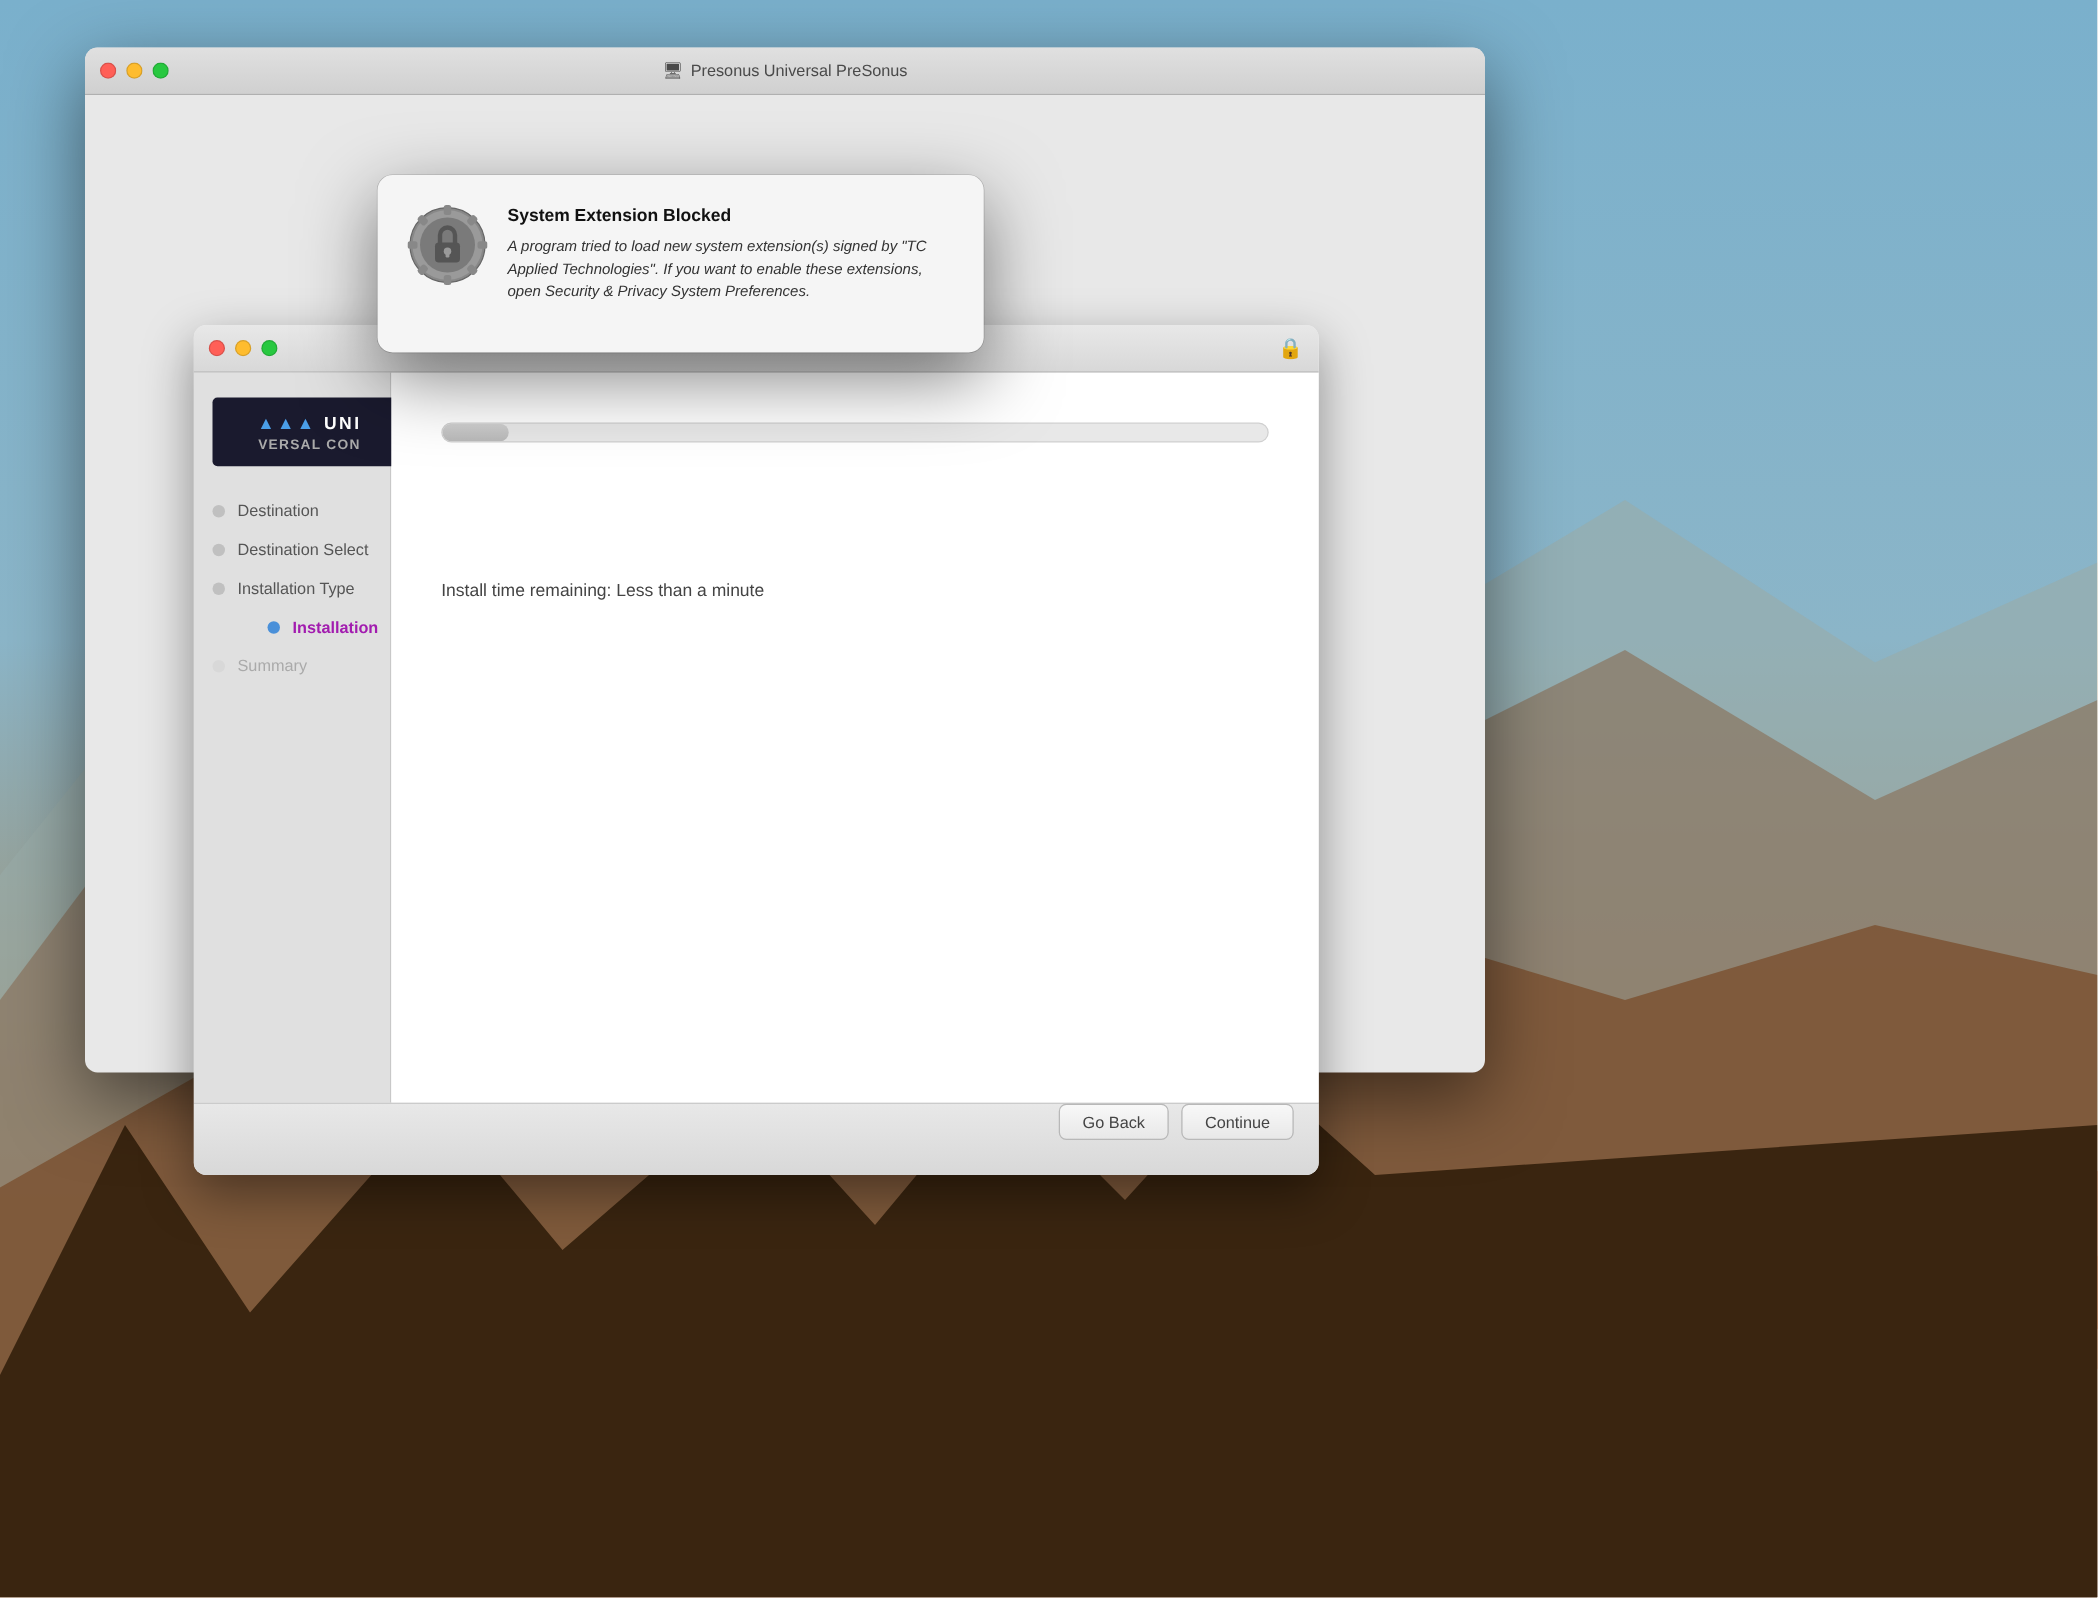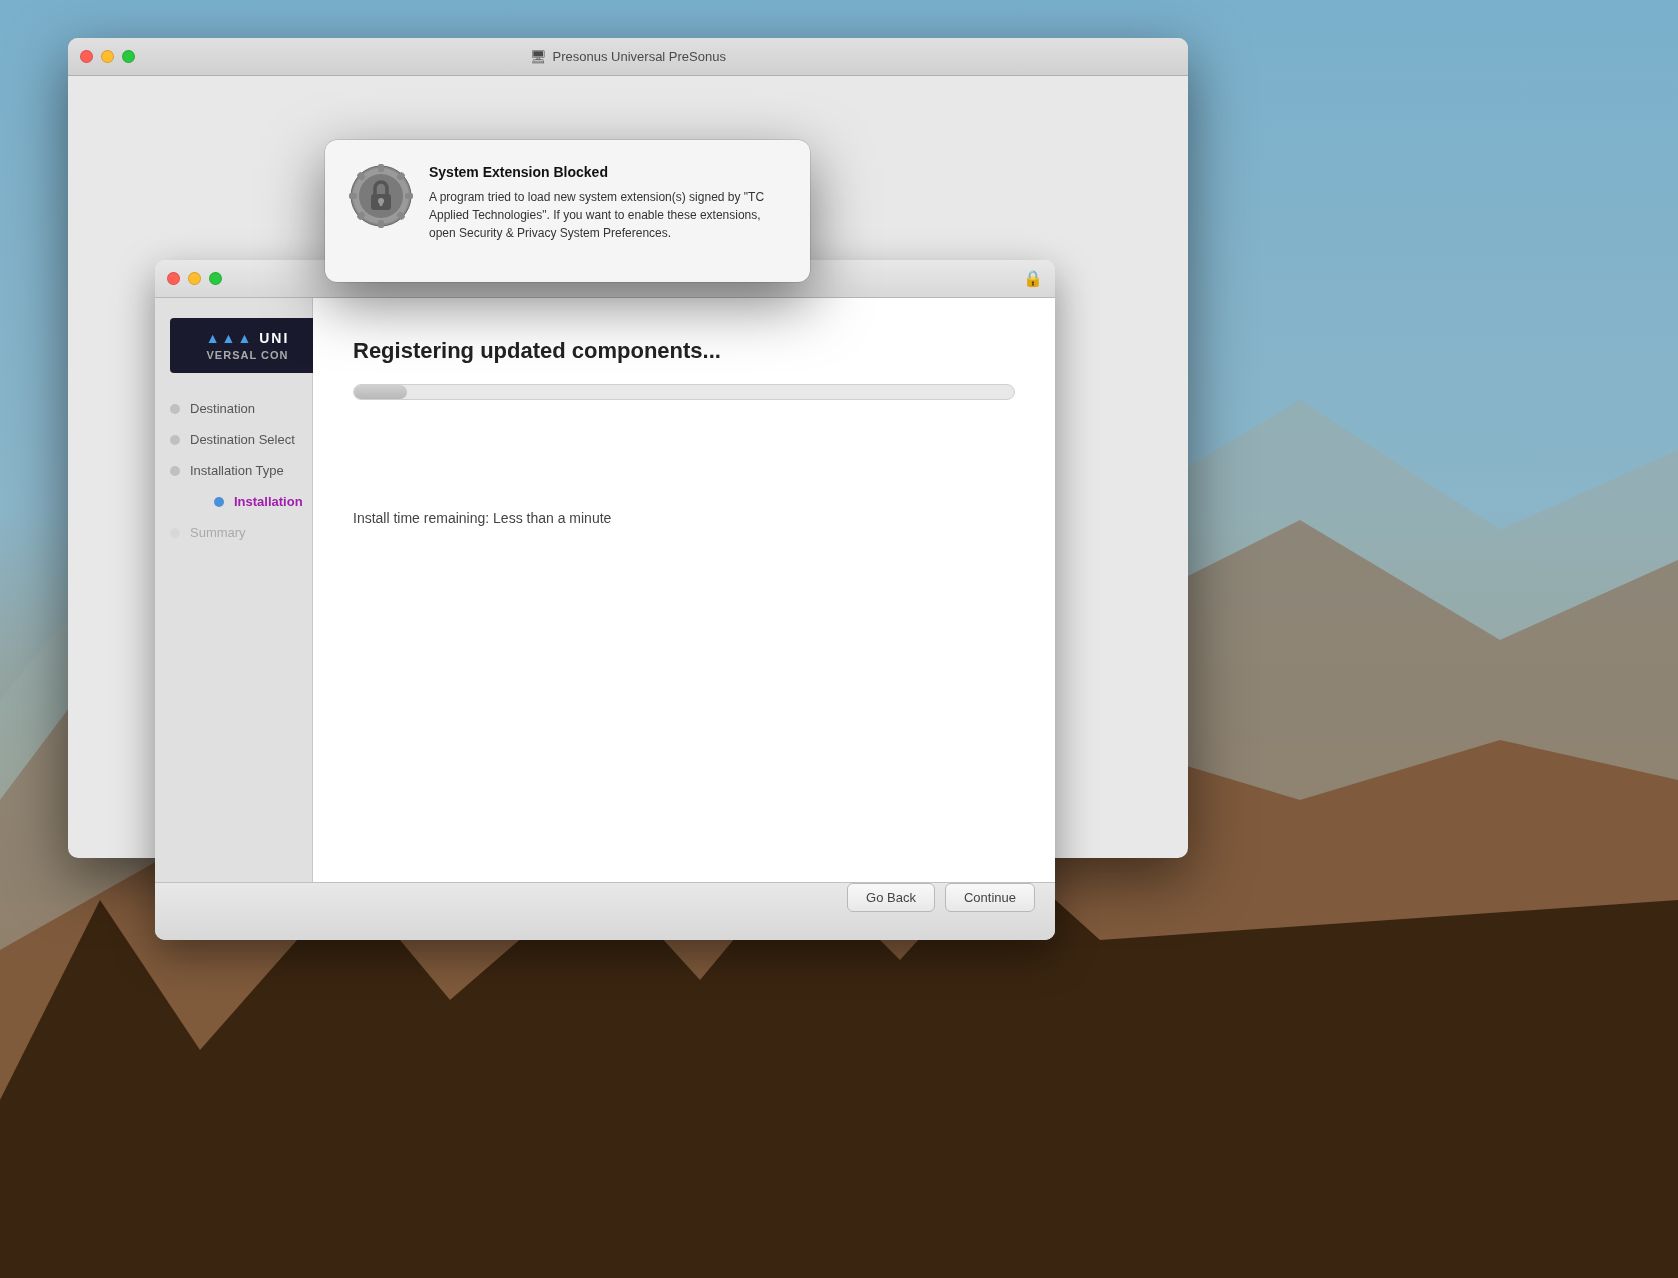--- a/index.html
+++ b/index.html
@@ -318,21 +318,21 @@
       right: 5px;
       height: 8px;
       background: #e85030;
       transform: rotate(-5deg);
     }
 
     
     .alert-dialog {
       position: absolute;
       top: 140px;
-      left: 325px;
+      left: 302px;
       width: 485px;
       background: #f5f5f5;
       border-radius: 12px;
       box-shadow: 0 20px 60px rgba(0,0,0,0.5), 0 0 0 0.5px rgba(0,0,0,0.2);
       padding: 24px 24px 20px;
       z-index: 100;
     }
 
     .alert-body {
       display: flex;
@@ -350,20 +350,21 @@
       font-size: 14px;
       font-weight: 700;
       color: #111;
       margin-bottom: 8px;
     }
 
     .alert-text p {
       font-size: 12px;
       color: #333;
       line-height: 1.5;
+      font-style: italic;
     }
 
     .alert-buttons {
       display: flex;
       justify-content: flex-end;
       gap: 10px;
       border-top: 1px solid #e0e0e0;
       padding-top: 16px;
     }
 
@@ -491,21 +492,20 @@
         <div class="sidebar-dot dot-active"></div>
         <span>Installation</span>
       </div>
       <div class="sidebar-item">
         <div class="sidebar-dot dot-dimmed"></div>
         <span style="color:#aaa;">Summary</span>
       </div>
     </div>
 
     <div class="installer-content">
-      <div class="install-title">Registering updated components...</div>
       <div class="progress-bar-container">
         <div class="progress-bar-fill"></div>
       </div>
       <div class="install-time">Install time remaining: Less than a minute</div>
     </div>
   </div>
 
   <div class="installer-footer">
     <button class="footer-btn">Go Back</button>
     <button class="footer-btn">Continue</button>

